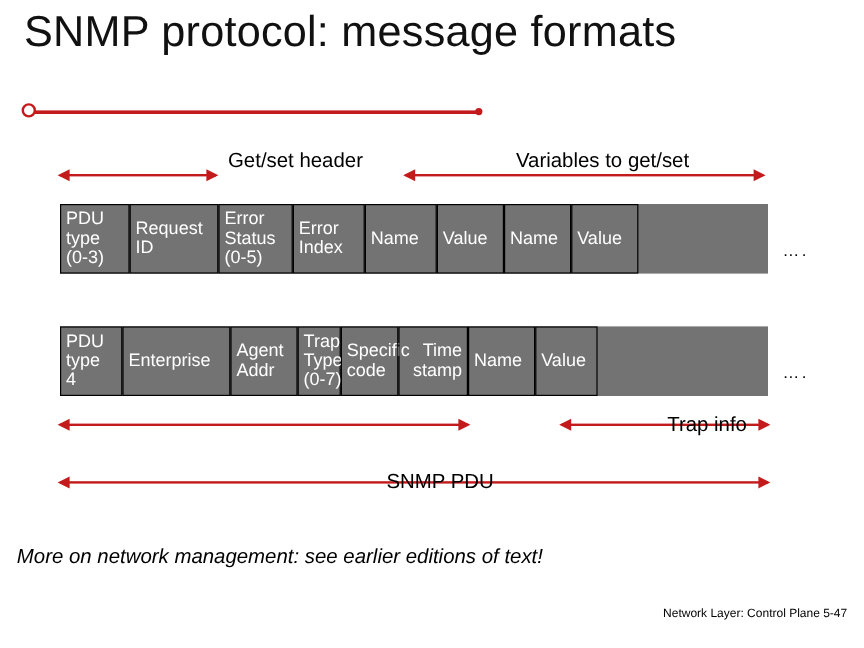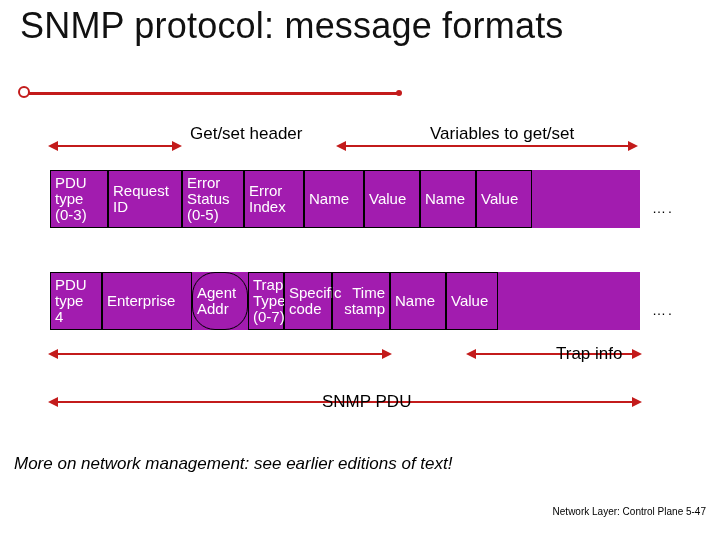--- a/index.html
+++ b/index.html
@@ -4,21 +4,21 @@
 <style>
   * { box-sizing: border-box; margin: 0; padding: 0; }
   html, body { width: 720px; height: 540px; font-family: Arial, Helvetica, sans-serif; background: #fff; }
   .slide { position: relative; width: 720px; height: 540px; padding: 6px 20px 0 20px; }
 
   .title { font-size: 36px; line-height: 1.12; font-weight: 400; color: #111; letter-spacing: 0.2px; }
   .underline-red { position: absolute; left: 20px; top: 92px; width: 380px; height: 3px; background: #c31b1b; }
   .underline-red::before { content:""; position:absolute; left:-2px; top:-6px; width:8px; height:8px; border:2px solid #c31b1b; border-radius:50%; background:#fff; }
   .underline-red::after  { content:""; position:absolute; right:-2px; top:-2px; width:6px; height:6px; background:#c31b1b; border-radius:50%; }
 
-  .fields-row { position: absolute; display: flex; background: #a21caf; }
+  .fields-row { position: absolute; display: flex; background: #737373; }
   #row1 { top: 170px; left: 50px; width: 590px; height: 58px; }
   #row2 { top: 272px; left: 50px; width: 590px; height: 58px; }
   .cell { border: 1px solid #000; color: #fff; font-size: 15px; line-height: 1.05; display: flex; align-items: center; justify-content: flex-start; padding: 4px 4px; white-space: pre; }
   .cell.stack { flex-direction: column; align-items: flex-start; justify-content: center; }
   .dots { position: absolute; right: -34px; color: #000; font-size: 14px; letter-spacing: 2px; }
   #dots1 { top: 30px; } #dots2 { top: 30px; }
   .arrow-h { position: absolute; height: 0; }
   .arrow-h .shaft { position: absolute; top: -1px; left: 0; right: 0; height: 2px; background: #c31b1b; }
   .arrow-h .head-l, .arrow-h .head-r { position: absolute; top: -5px; width: 0; height: 0; border-top: 5px solid transparent; border-bottom: 5px solid transparent; }
   .arrow-h .head-l { left: -2px; border-right: 10px solid #c31b1b; }
@@ -73,21 +73,21 @@
     <div class="cell" style="width: 60px;"><span>Name</span></div>
     <div class="cell" style="width: 56px;"><span>Value</span></div>
     <div class="cell" style="width: 56px;"><span>Name</span></div>
     <div class="cell" style="width: 56px;"><span>Value</span></div>
     <span id="dots1" class="dots">….</span>
   </div>
 
   <div id="row2" class="fields-row">
     <div class="cell stack" style="width: 52px;"><span>PDU</span><span>type</span><span>4</span></div>
     <div class="cell" style="width: 90px;"><span>Enterprise</span></div>
-    <div class="cell stack" style="width: 56px; border-radius: 23px;"><span>Agent</span><span>Addr</span></div>
+    <div class="cell stack" style="width: 56px;"><span>Agent</span><span>Addr</span></div>
     <div class="cell stack" style="width: 36px;"><span>Trap</span><span>Type</span><span>(0-7)</span></div>
     <div class="cell stack" style="width: 48px;"><span>Specific</span><span>code</span></div>
     <div class="cell stack" style="width: 58px; align-items: flex-end;"><span>Time</span><span>stamp</span></div>
     <div class="cell" style="width: 56px;"><span>Name</span></div>
     <div class="cell" style="width: 52px;"><span>Value</span></div>
     <span id="dots2" class="dots">….</span>
   </div>
 
   <div id="arr-bot-l" class="arrow-h">
       <div class="shaft"></div>

